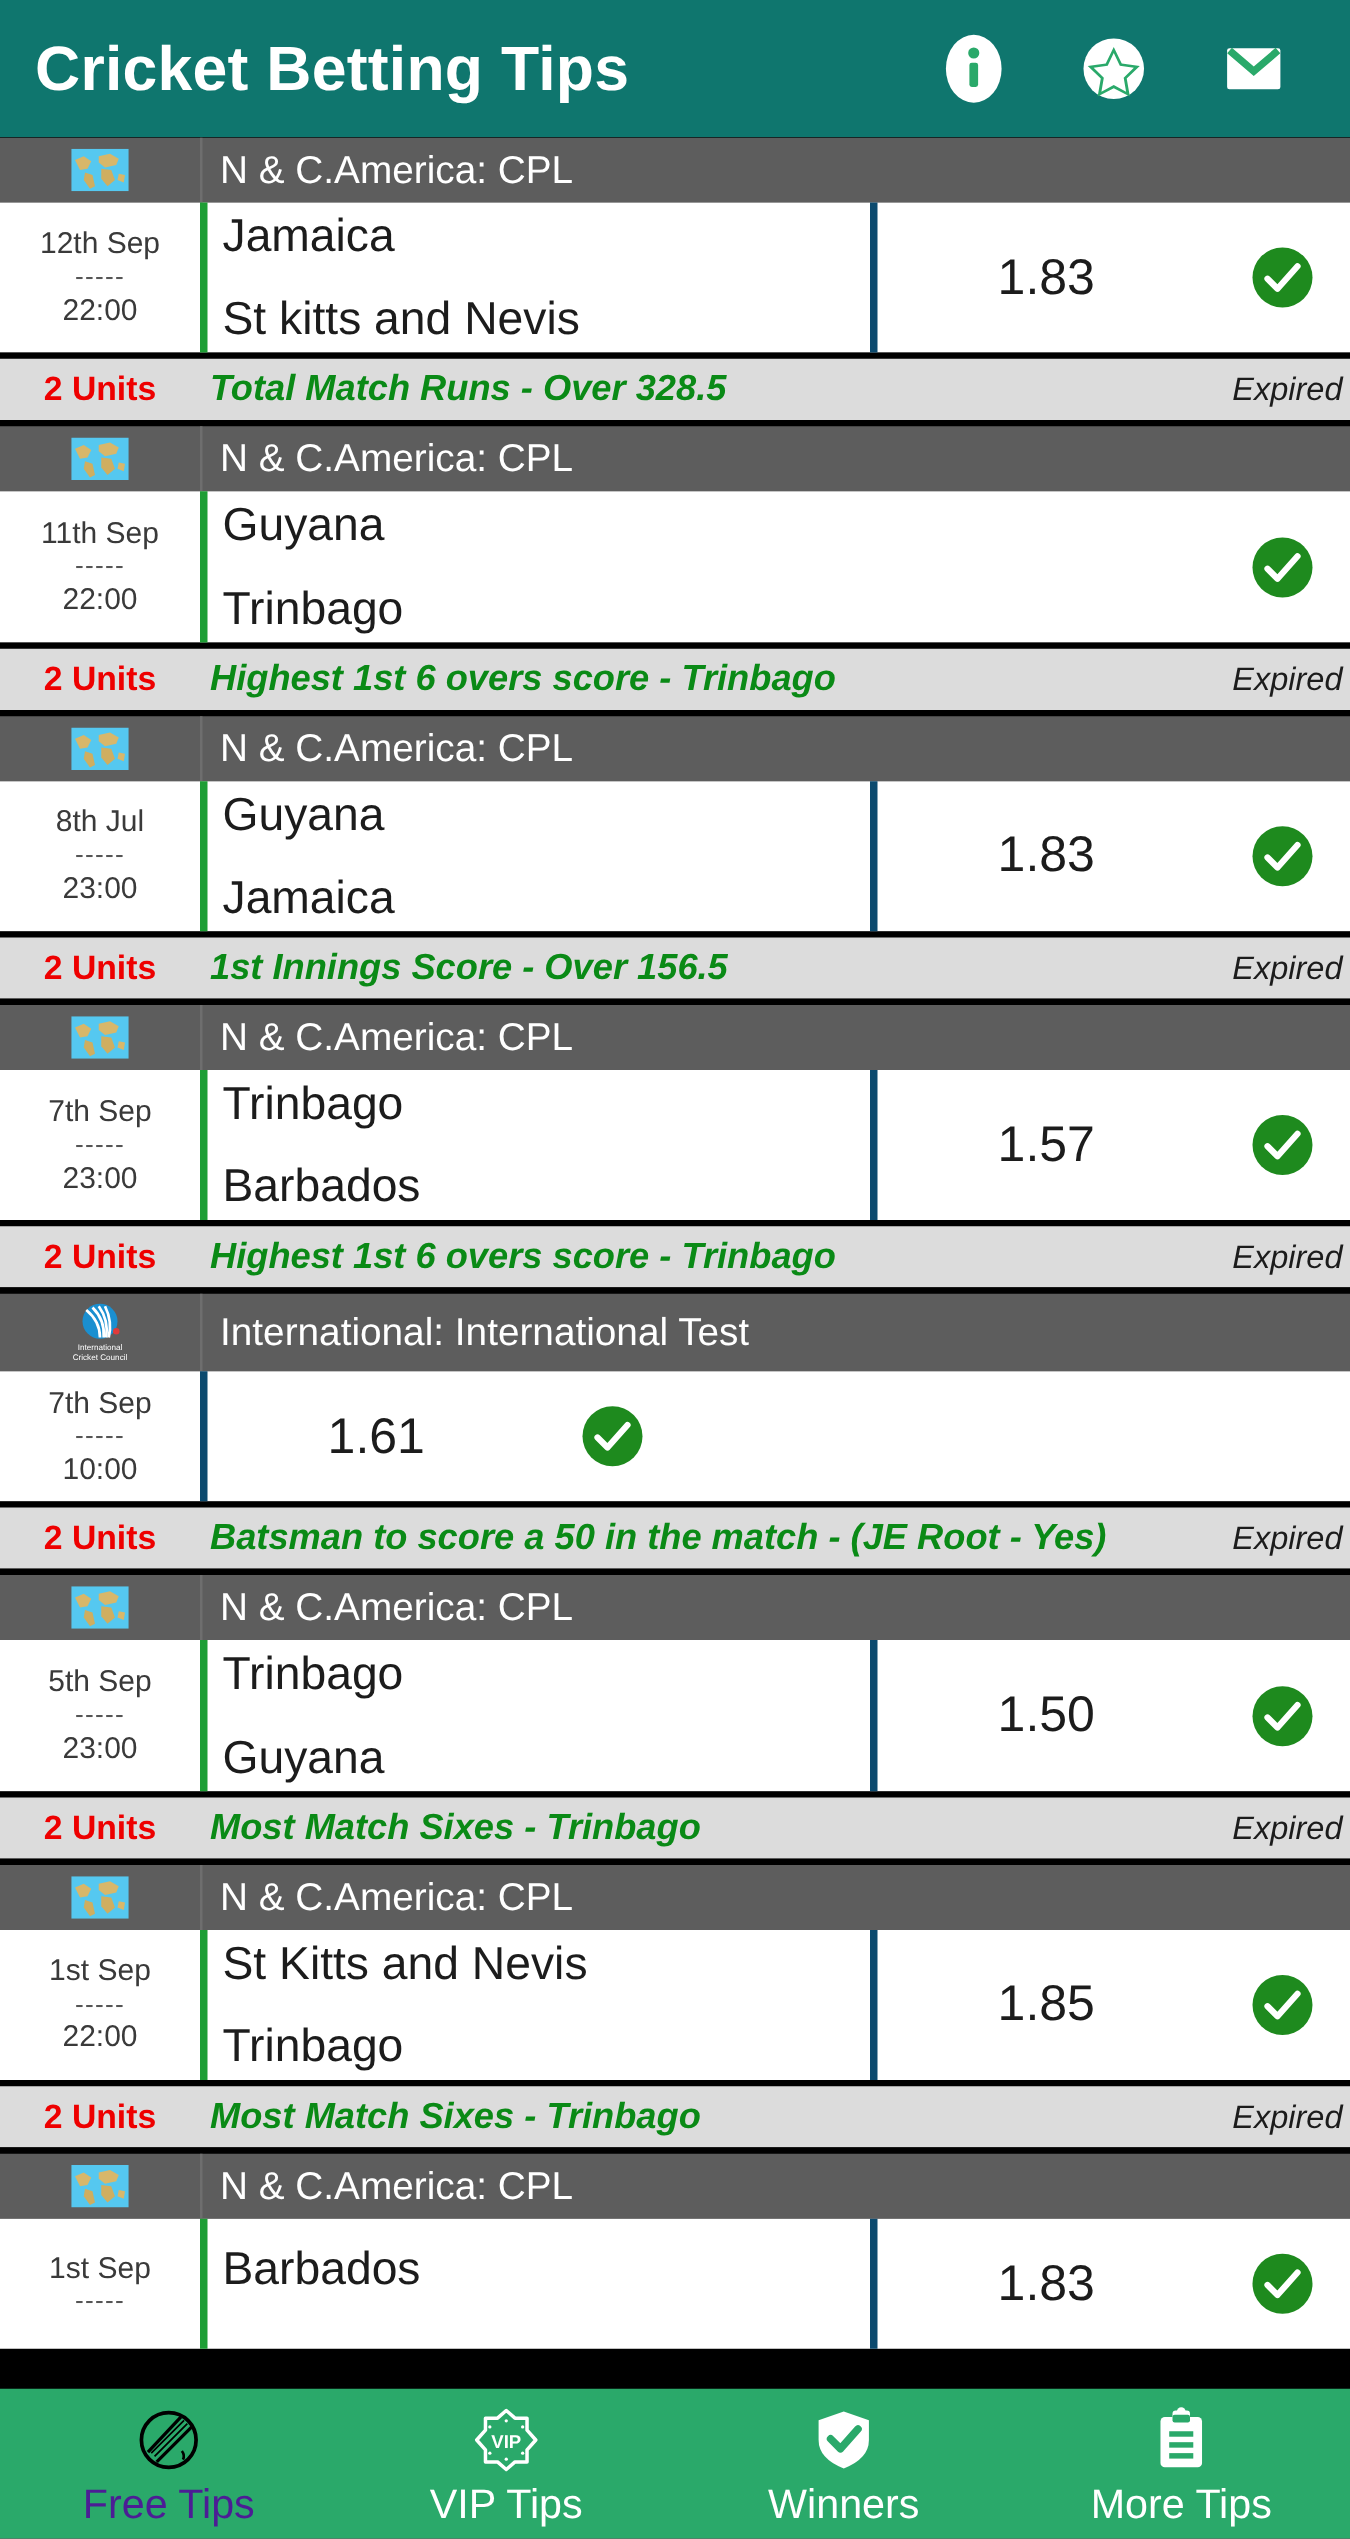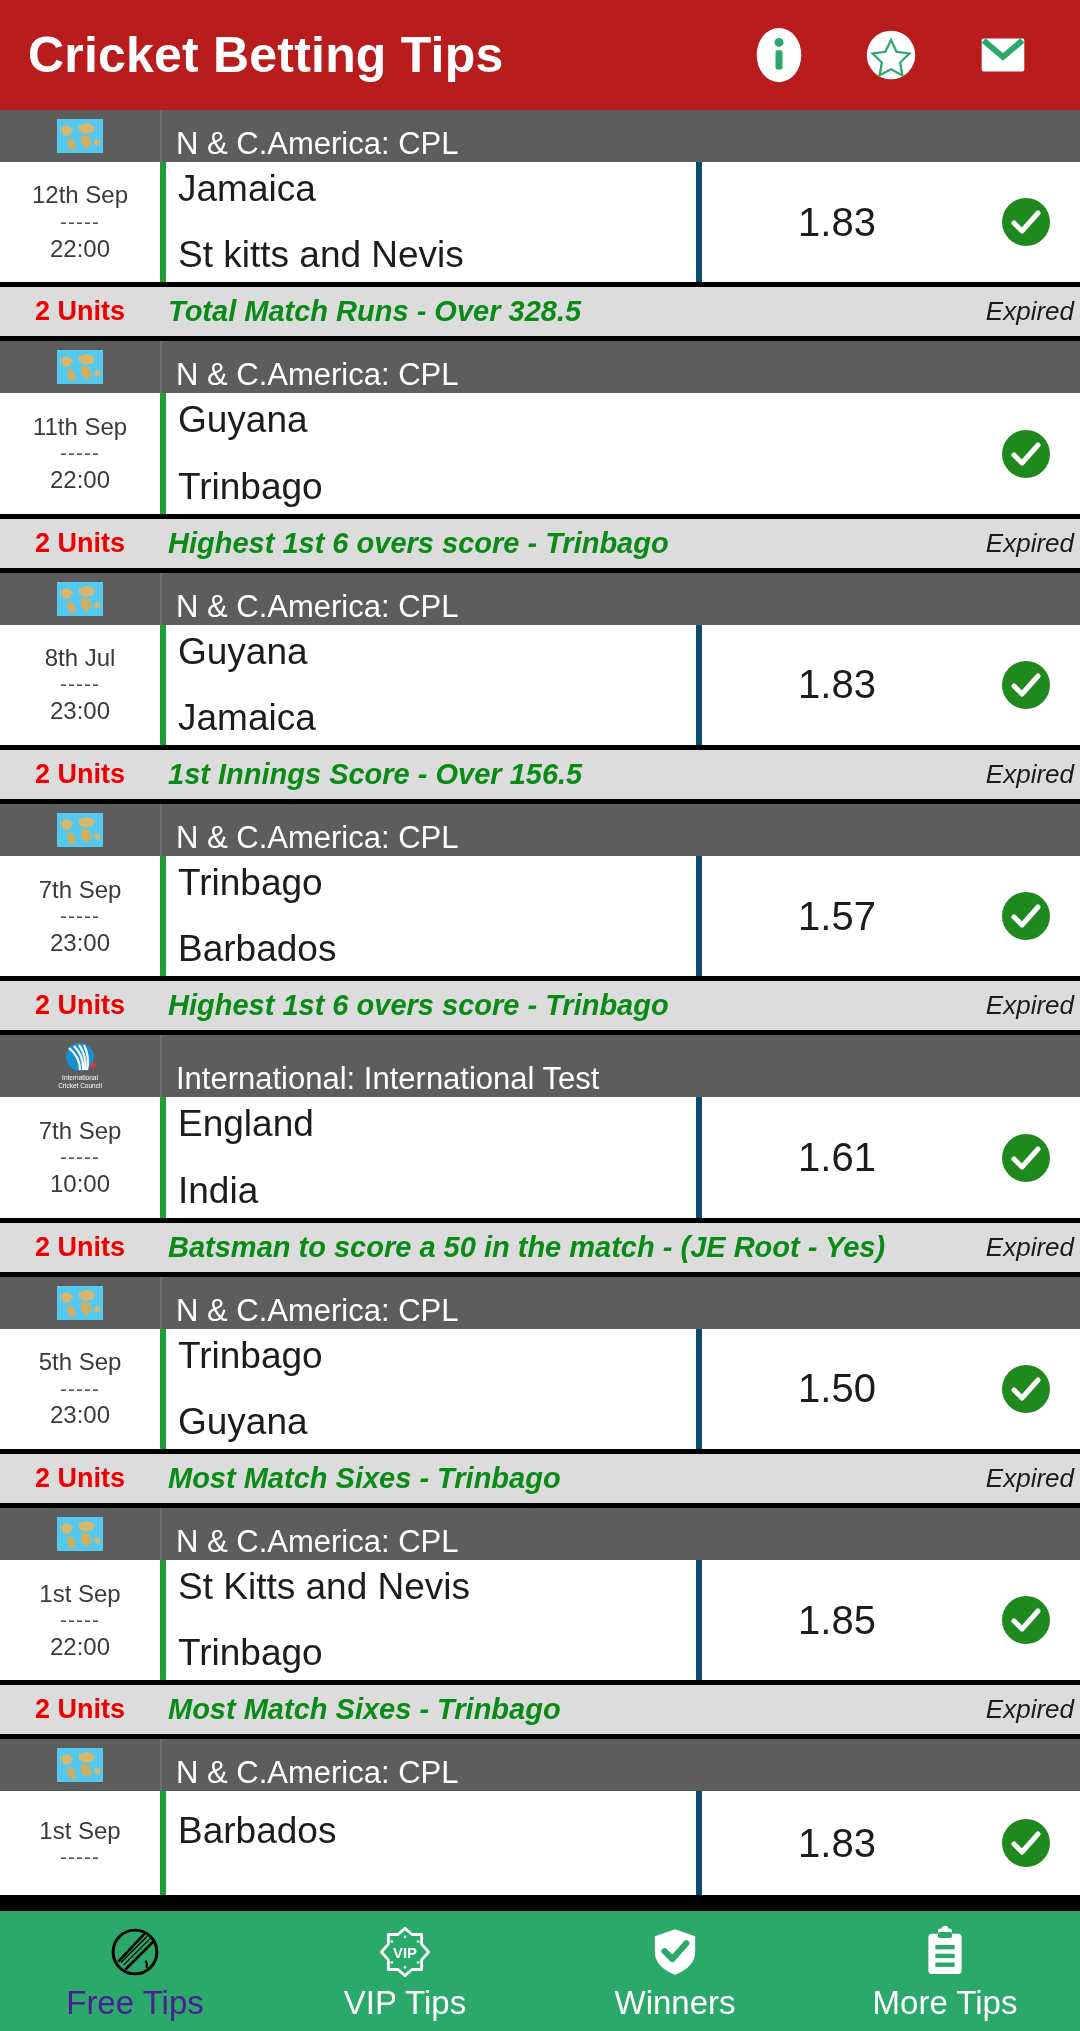--- a/index.html
+++ b/index.html
@@ -6,38 +6,38 @@
   html, body {
     width:1080px; height:2031px;
     background:#ffffff;
     font-family:"Liberation Sans", sans-serif;
     overflow:hidden;
   }
   #app { position:relative; width:1080px; height:2031px; overflow:hidden; background:#000; }
 
   
   .appbar {
-    height:110px; background:#b91c1c;
+    height:110px; background:#0f766e;
     display:flex; align-items:center; padding:0 28px;gap:40px;
   }
   .appbar-title {
     color:#ffffff; font-size:50px; font-weight:bold;
     letter-spacing:0.2px; flex:1; white-space:nowrap;
   }
   .appbar-actions { display:flex; align-items:center; gap:50px; padding-right:18px; }
   .ab-icon { width:62px; height:62px; display:block; }
 
   
   .list { position:absolute; top:110px; left:0; width:1080px; height:1801px; background:#000; overflow:hidden; }
 
   .card { background:#000; }
 
   .league {
     height:52px; background:#5d5d5d;
-    display:flex; align-items:flex-end;
+    display:flex; align-items:center;
   }
   .league-flagcell {
     width:162px; height:52px; flex:none;
     display:flex; align-items:center; justify-content:center;
     border-right:2px solid #6e6e6e;
   }
   .league-flagcell.tall { height:62px; }
   .league.tall { height:62px; }
   .flag-map { width:46px; height:34px; display:block; }
   .icc-logo { width:58px; height:52px; display:block; }
@@ -307,24 +307,20 @@
               </svg>
             </div>
             <div class="league-name">International: International Test</div>
           </div>
           <div class="match">
             <div class="m-date">
               <span>7th Sep</span>
               <span class="dash">-----</span>
               <span>10:00</span>
             </div>
-            <div class="m-teams">
-              <div>England</div>
-              <div>India</div>
-            </div>
             <div class="m-odds">1.61</div>
             <div class="m-status">
               <svg class="tick" viewBox="0 0 52 52">
                 <circle cx="26" cy="26" r="24" fill="#1e8a1e"></circle>
                 <path d="M14 27 L22 35 L38 17" fill="none" stroke="#ffffff" stroke-width="5" stroke-linecap="round" stroke-linejoin="round"></path>
               </svg>
             </div>
           </div>
           <div class="tip">
             <div class="tip-units">2 Units</div>

